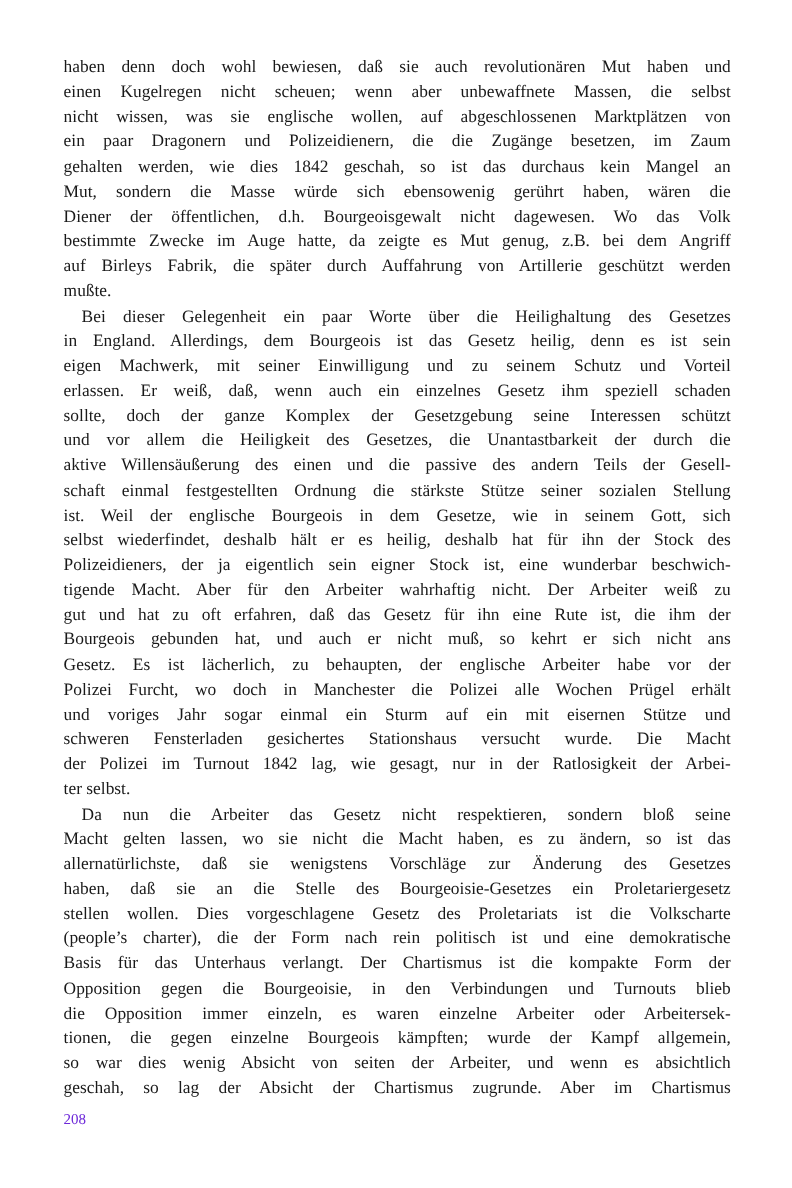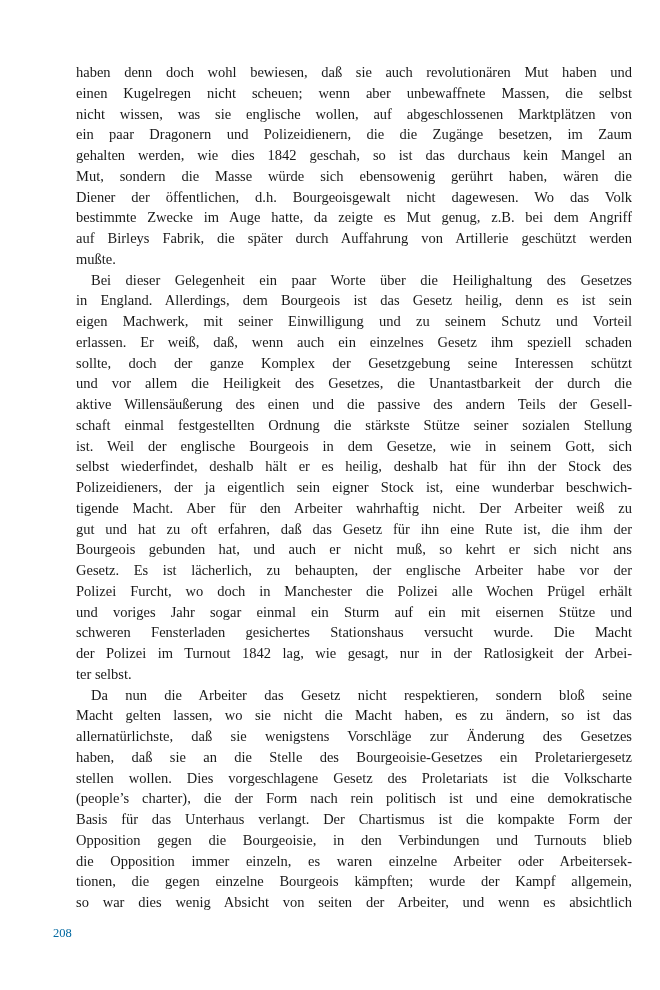--- a/index.html
+++ b/index.html
@@ -12,24 +12,23 @@
     width: 660px;
     height: 990px;
     background: #ffffff;
     font-family: "Liberation Serif", serif;
     color: #191919;
     overflow: hidden;
   }
   .text-block {
     position: absolute;
     left: 53px;
-    top: 62px;
+    top: 46px;
     width: 556px;
     font-size: 14.5px;
-    margin-left: 23px;
   }
   .line {
     line-height: 20.75px;
     height: 20.75px;
     overflow: hidden;
     text-align: justify;
     text-align-last: justify;
   }
   .line.last {
     text-align-last: left;
@@ -37,21 +36,21 @@
   .line.indent {
     text-indent: 15px;
   }
   .italic {
   }
   .page-number {
     position: absolute;
     left: 53px;
     top: 926px;
     font-size: 12.5px;
-    color: #0369a1;
+    color: #6d28d9;
   }
 </style>
 </head>
 <body>
 
 <div class="page">
   <div class="text-block" id="text-block">
       <div class="line"><span>haben denn doch wohl bewiesen, daß sie auch revolutionären Mut haben und</span></div>
       <div class="line"><span>einen Kugelregen nicht scheuen; wenn aber unbewaffnete Massen, die selbst</span></div>
       <div class="line"><span>nicht wissen, was sie englische wollen, auf abgeschlossenen Marktplätzen von</span></div>
@@ -86,15 +85,16 @@
       <div class="line"><span>Macht gelten lassen, wo sie nicht die Macht haben, es zu ändern, so ist das</span></div>
       <div class="line"><span>allernatürlichste, daß sie wenigstens Vorschläge zur Änderung des Gesetzes</span></div>
       <div class="line"><span>haben, daß sie an die Stelle des Bourgeoisie-Gesetzes ein Proletariergesetz</span></div>
       <div class="line"><span>stellen wollen. Dies vorgeschlagene Gesetz des Proletariats ist die </span><span class="italic">Volkscharte</span></div>
       <div class="line"><span>(people’s charter), die der Form nach rein politisch ist und eine demokratische</span></div>
       <div class="line"><span>Basis für das Unterhaus verlangt. Der </span><span class="italic">Chartismus</span><span> ist die kompakte Form der</span></div>
       <div class="line"><span>Opposition gegen die Bourgeoisie, in den Verbindungen und Turnouts blieb</span></div>
       <div class="line"><span>die Opposition immer einzeln, es waren einzelne Arbeiter oder Arbeitersek-</span></div>
       <div class="line"><span>tionen, die gegen einzelne Bourgeois kämpften; wurde der Kampf allgemein,</span></div>
       <div class="line"><span>so war dies wenig Absicht von seiten der Arbeiter, und wenn es absichtlich</span></div>
+      <div class="line"><span>geschah, so lag der Absicht der Chartismus zugrunde. Aber im Chartismus</span></div>
     </div>
   <div class="page-number">208</div>
 </div>
 
 </body></html>

